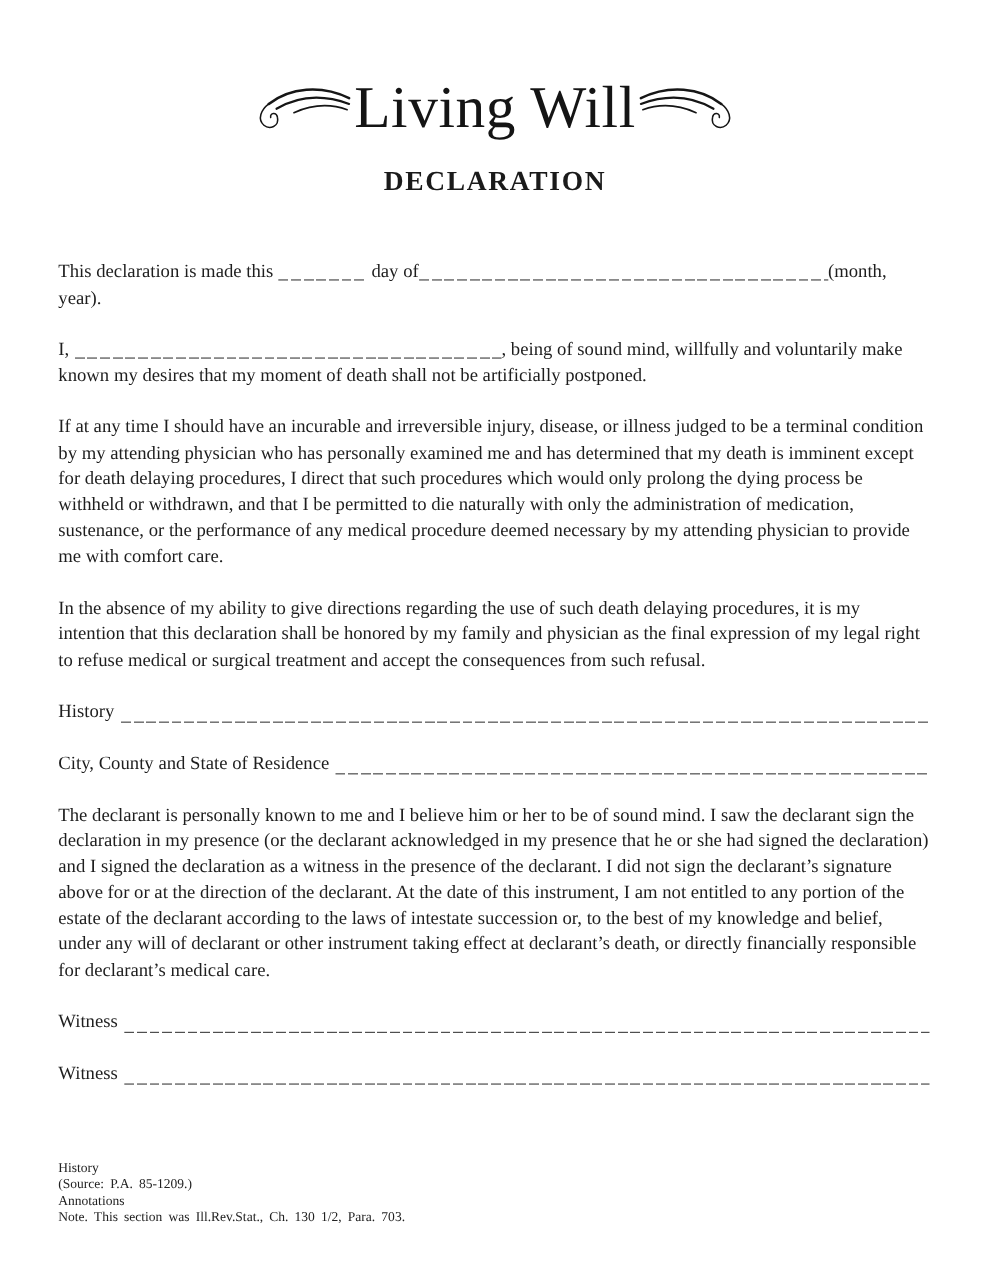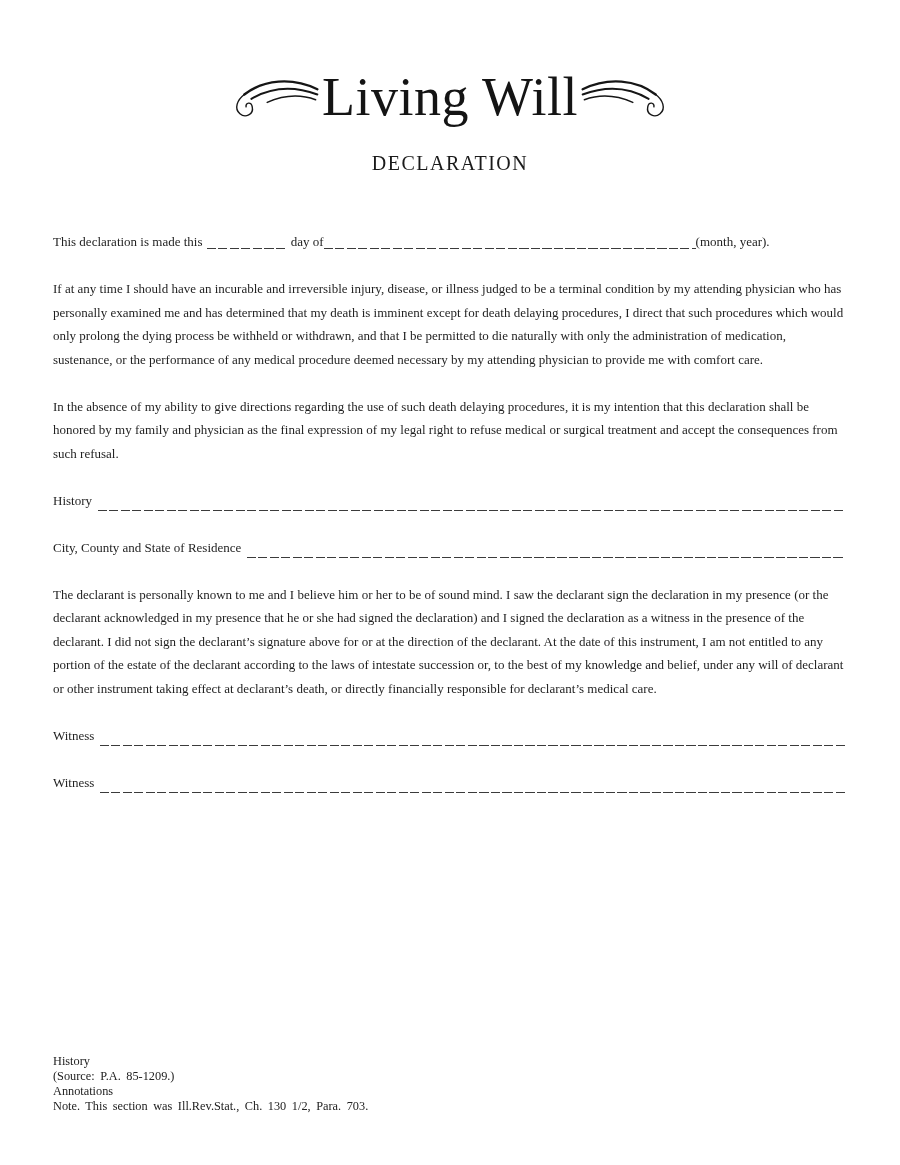--- a/index.html
+++ b/index.html
@@ -17,28 +17,28 @@
   .header { text-align: center; padding-top: 68px; }
   .title-row { display: flex; justify-content: center; align-items: center; }
   .title {
     font-size: 54px; line-height: 1.1; font-weight: 400;
     color: #141414; letter-spacing: 0.5px; padding: 0 2px;
   }
   .flourish { display: block; }
   .flourish svg { width: 88px; height: 48px; display: block; }
   .flourish.right svg { transform: scaleX(-1); }
   .subtitle {
-    margin-top: 25px; font-size: 20px; letter-spacing: 1.5px;
-    font-weight: 400; color: #1a1a1a;
+    margin-top: 25px; font-size: 25px; letter-spacing: 1.5px;
+    font-weight: 700; color: #1a1a1a;
   }
 
   
   .content {
     padding: 0 55px 0 53px;
-    font-size: 13px;
+    font-size: 17px;
     line-height: 23.5px;
     color: #1e1e1e;
   }
   .content .block { margin-bottom: 23.5px; }
   .content .first-block { margin-top: 55px; }
 
   
   .blank {
     display: inline-block;
     height: 0.95em;
@@ -104,20 +104,23 @@
     <div class="subtitle">DECLARATION</div>
   </div>
 
   <div class="content">
 
     <p class="block first-block">
       <span>This declaration is made this</span><span class="blank day"></span>
       <span>day of</span><span class="blank monthyear"></span><span>(month, year).</span>
     </p>
 
+    <p class="block">
+      <span>I,</span><span class="blank name"></span><span>, being of sound mind, willfully and voluntarily make known my desires that my moment of death shall not be artificially postponed.</span>
+    </p>
 
     <p class="block">If at any time I should have an incurable and irreversible injury, disease, or illness judged to be a terminal condition by my attending physician who has personally examined me and has determined that my death is imminent except for death delaying procedures, I direct that such procedures which would only prolong the dying process be withheld or withdrawn, and that I be permitted to die naturally with only the administration of medication, sustenance, or the performance of any medical procedure deemed necessary by my attending physician to provide me with comfort care.</p>
 
     <p class="block">In the absence of my ability to give directions regarding the use of such death delaying procedures, it is my intention that this declaration shall be honored by my family and physician as the final expression of my legal right to refuse medical or surgical treatment and accept the consequences from such refusal.</p>
 
     <div class="block rule-row">
       <span class="label">History</span>
       <span class="fill"></span>
     </div>
 

